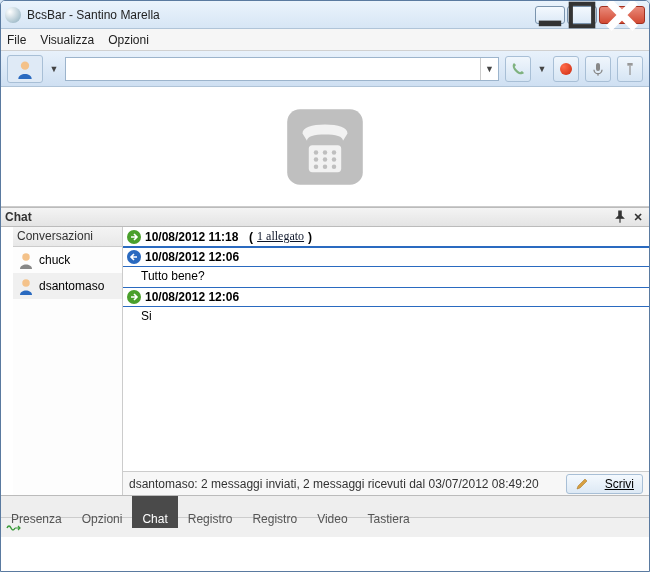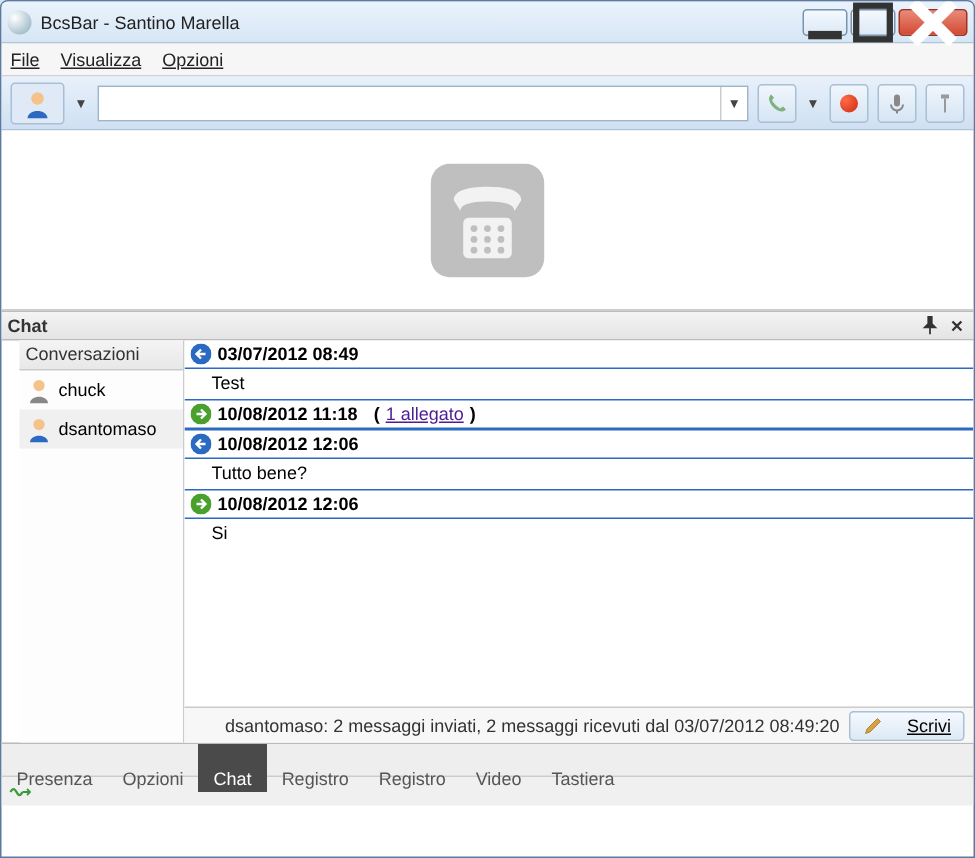--- a/index.html
+++ b/index.html
@@ -11,21 +11,21 @@
 .titlebar { height: 28px; background: linear-gradient(#eaf3fc, #d7e6f5); display: flex; align-items: center; padding: 0 4px; border-bottom: 1px solid #b0c4d8; }
 .titlebar .app-icon { width: 16px; height: 16px; margin-right: 6px; border-radius: 50%; background: radial-gradient(circle at 30% 30%, #fff, #8ab); }
 .titlebar .title { flex: 1; color: #222; }
 .wbtns { display: flex; gap: 2px; }
 .wbtn { width: 30px; height: 18px; border: 1px solid #7a94ae; border-radius: 3px; background: linear-gradient(#f4f9fe, #dce9f6); display: flex; align-items: center; justify-content: center; font-size: 11px; color: #333; }
 .wbtn.close { width: 46px; background: linear-gradient(#e98a7a, #d24a33); border-color: #a03020; color: #fff; font-weight: bold; }
 
 
 .menubar { height: 22px; display: flex; align-items: center; padding: 0 6px; gap: 14px; border-bottom: 1px solid #d0d0d0; background: #f6f6f6; }
 .menubar .menu-item { text-decoration: underline; text-decoration-color: transparent; color: #222; cursor: default; }
-.menubar .menu-item .ul { text-decoration: underline; }
+.menubar .menu-item .ul { }
 
 
 .toolbar { height: 36px; background: linear-gradient(#e8f1fb, #cfe0f2); display: flex; align-items: center; padding: 4px 6px; gap: 6px; border-bottom: 1px solid #b0c4d8; }
 .avatar-btn { width: 36px; height: 28px; background: #dfeaf6; border: 1px solid #a8bfd6; border-radius: 3px; display: flex; align-items: center; justify-content: center; }
 .avatar-btn svg { width: 20px; height: 20px; }
 .arrow-down { width: 10px; display:flex; align-items:center; justify-content:center; color:#444; font-size:9px; }
 .search-combo { flex: 1; height: 24px; display: flex; border: 1px solid #9cb4cc; background: #fff; }
 .search-combo input { flex: 1; border: none; padding: 0 6px; outline: none; }
 .search-combo .dd { width: 18px; display:flex; align-items:center; justify-content:center; border-left:1px solid #ccc; font-size:9px; color:#444; }
 .tool-btn { width: 26px; height: 26px; border: 1px solid #a8bfd6; border-radius: 3px; background: linear-gradient(#f0f6fc,#d6e5f4); display:flex; align-items:center; justify-content:center; }
@@ -49,24 +49,24 @@
 .conv-item.selected { background:#f0f0f0; }
 .conv-item svg { width:18px; height:18px; }
 
 .msg-panel { flex:1; display:flex; flex-direction:column; background:#fff; position:relative; }
 .msg-scroll { flex:1; overflow-y:auto; }
 .msg-group { border-top:1px solid #2a6ac0; }
 .msg-group:first-child { border-top:none; }
 .msg-head { display:flex; align-items:center; gap:4px; padding:2px 4px; font-weight:bold; border-bottom:1px solid #2a6ac0; }
 .dir-icon { width:14px; height:14px; }
 .dir-icon svg { width:14px; height:14px; }
-.msg-head .att-link { font-weight:normal; color:#4c1d95; text-decoration:underline; margin-left:8px; }
+.msg-head .att-link { font-weight:normal; color:#0f172a; text-decoration:underline; margin-left:8px;font-family:Liberation Serif, serif; }
 .msg-text { padding:2px 4px 4px 18px; }
 
-.status-row { height:24px; border-top:1px solid #ccc; display:flex; align-items:center; padding:0 6px; gap:6px; background:#f7f7f7;text-align:right; }
+.status-row { height:24px; border-top:1px solid #ccc; display:flex; align-items:center; padding:0 6px; gap:6px; background:#f7f7f7; }
 .status-row .status-text { flex:1; color:#333; white-space:nowrap; overflow:hidden; text-overflow:ellipsis; }
 .scrivi-btn { height:20px; padding:0 8px; border:1px solid #a8bfd6; border-radius:3px; background:linear-gradient(#f4f9fe,#dde9f5); display:flex; align-items:center; gap:16px; }
 .scrivi-btn svg { width:14px; height:14px; }
 
 
 .bottom-tabs { height:22px; background:#eee; display:flex; align-items:stretch; border-top:1px solid #bbb; }
 .btab { padding:16px 10px; color:#555; cursor:default; }
 .btab.active { background:#4a4a4a; color:#fff; }
 
 
@@ -191,30 +191,20 @@
             <circle cx="12" cy="8" r="5" fill="#f4c28a"></circle>
             <path d="M4 24 C4 16 20 16 20 24 Z" fill="#2a6ac0"></path>
           </svg>
         <span>dsantomaso</span>
       </div>
     </div>
 
     <div class="msg-panel">
       <div class="msg-scroll">
 
-        <div class="msg-group">
-          <div class="msg-head">
-            <span class="dir-icon"><svg viewBox="0 0 14 14">
-                  <circle cx="7" cy="7" r="7" fill="#2a6ac0"></circle>
-                  <path d="M4 7 L10 7 M7 4 L4 7 L7 10" stroke="#fff" stroke-width="1.6" fill="none"></path>
-                </svg></span>
-            <span>03/07/2012 08:49</span>
-          </div>
-          <div class="msg-text">Test</div>
-        </div>
 
         <div class="msg-group">
           <div class="msg-head">
             <span class="dir-icon"><svg viewBox="0 0 14 14">
                   <circle cx="7" cy="7" r="7" fill="#4aa02c"></circle>
                   <path d="M4 7 L10 7 M7 4 L10 7 L7 10" stroke="#fff" stroke-width="1.6" fill="none"></path>
                 </svg></span>
             <span>10/08/2012 11:18</span>
             <span>&nbsp;&nbsp;(</span>
               <a href="#" class="att-link" style="margin-left:0">1 allegato</a>

